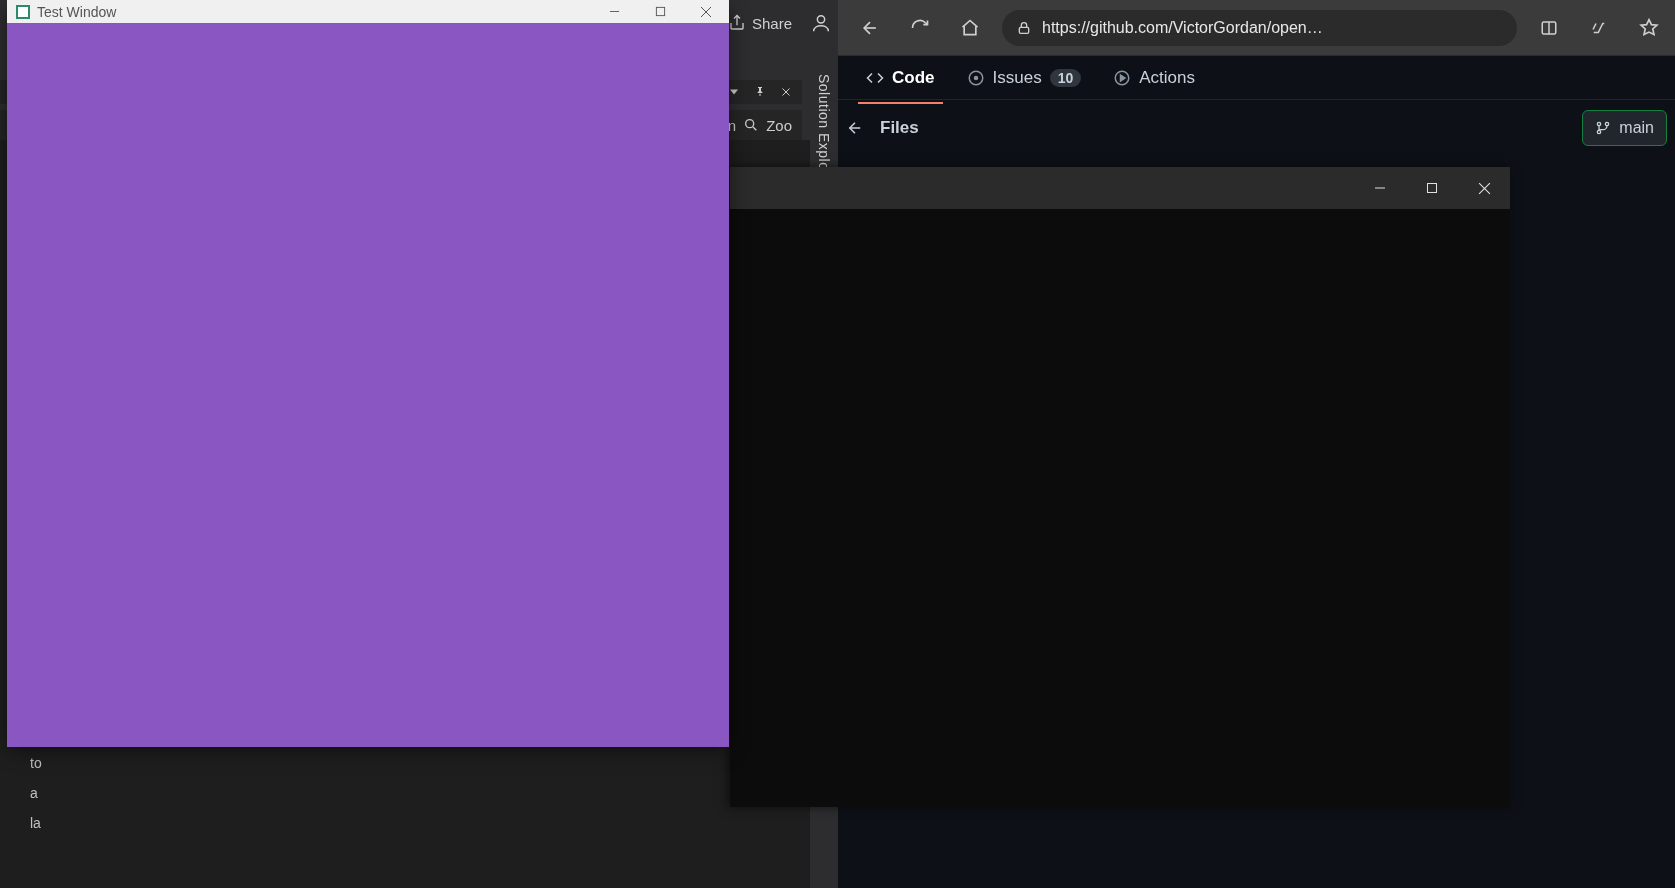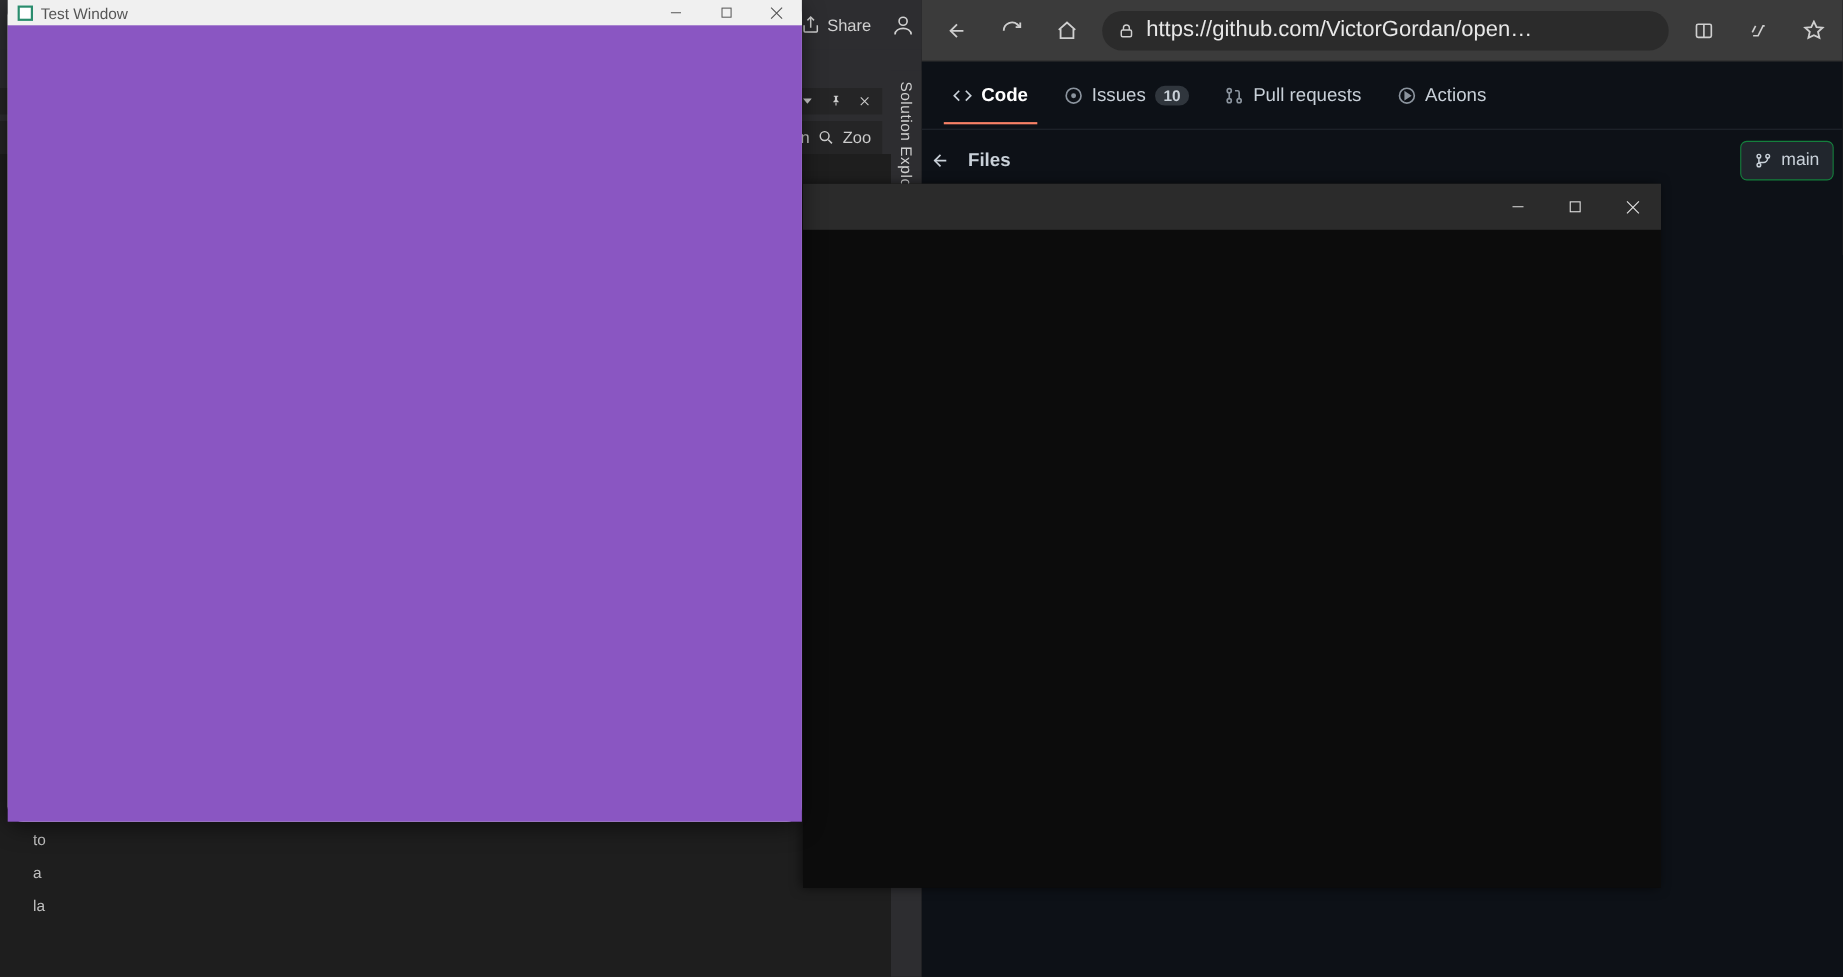--- a/index.html
+++ b/index.html
@@ -182,37 +182,37 @@
   .edge-url {
     flex: 1 1 auto;
     height: 36px;
     background: #2b2b2b;
     border-radius: 18px;
     display: flex;
     align-items: center;
     gap: 10px;
     padding: 0 14px;
     color: #e8e8e8;
-    font-size: 20px;
+    font-size: 16px;
     overflow: hidden;
     white-space: nowrap;
   }
   .edge-url .lock { color: #cfcfcf; flex-shrink:0; }
   .edge-url .txt { overflow: hidden; text-overflow: ellipsis; }
 
   
   .gh {
     flex: 1 1 auto;
     background: #0d1117;
     display: flex;
     flex-direction: column;
     overflow: hidden;
   }
   .gh-tabs {
-    height: 62px;
+    height: 44px;
     display: flex;
     align-items: center;
     gap: 0;
     padding: 0 12px;
     border-bottom: 1px solid #21262d;
   }
   .gh-tab {
     height: 50px;
     display: flex;
     align-items: center;
@@ -427,30 +427,20 @@
       <div class="gh-tab">
         <svg width="18" height="18" viewBox="0 0 24 24" fill="none" stroke="currentColor" stroke-width="2">
             <circle cx="12" cy="12" r="9"></circle>
             <circle cx="12" cy="12" r="2" fill="currentColor"></circle>
           </svg>
         <span>Issues</span>
         <span class="count">10</span>
       </div>
       <div class="gh-tab">
         <svg width="18" height="18" viewBox="0 0 24 24" fill="none" stroke="currentColor" stroke-width="2">
-            <circle cx="6" cy="6" r="2.5"></circle>
-            <circle cx="6" cy="18" r="2.5"></circle>
-            <circle cx="18" cy="18" r="2.5"></circle>
-            <path d="M6 8.5v7"></path>
-            <path d="M13 6h3a2 2 0 0 1 2 2v7.5"></path>
-          </svg>
-        <span>Pull requests</span>
-      </div>
-      <div class="gh-tab">
-        <svg width="18" height="18" viewBox="0 0 24 24" fill="none" stroke="currentColor" stroke-width="2">
             <circle cx="12" cy="12" r="9"></circle>
             <path d="M10 8l6 4-6 4V8z" fill="currentColor"></path>
           </svg>
         <span>Actions</span>
       </div>
     </div>
 
     <div class="gh-files">
       <div class="gh-files-left">
         <svg width="18" height="18" viewBox="0 0 24 24" fill="none" stroke="currentColor" stroke-width="2">

